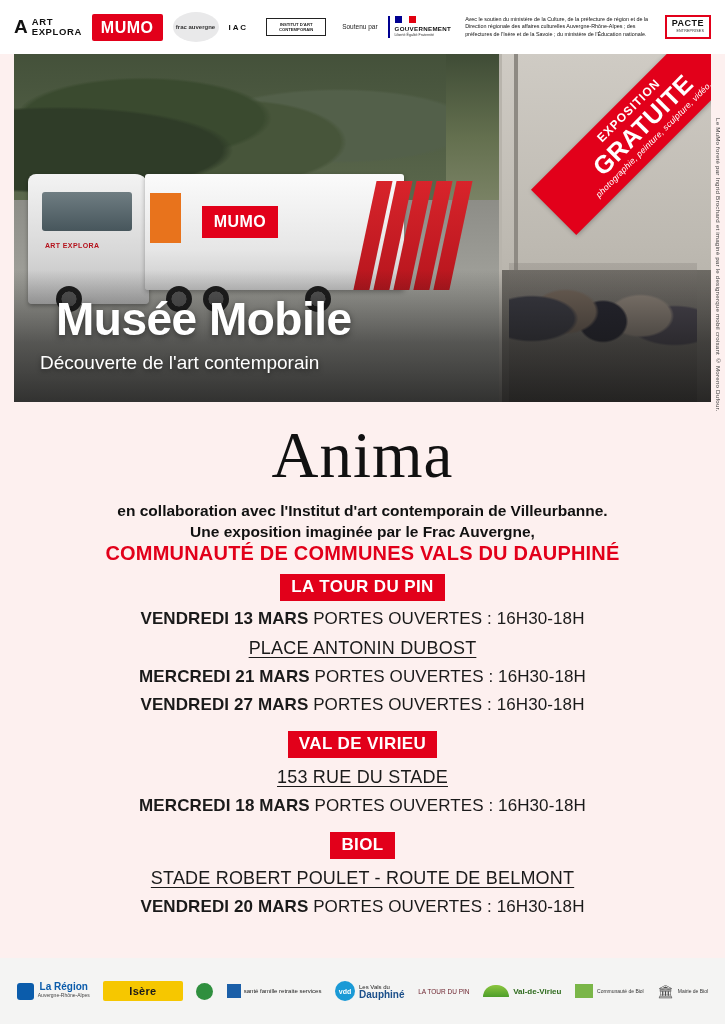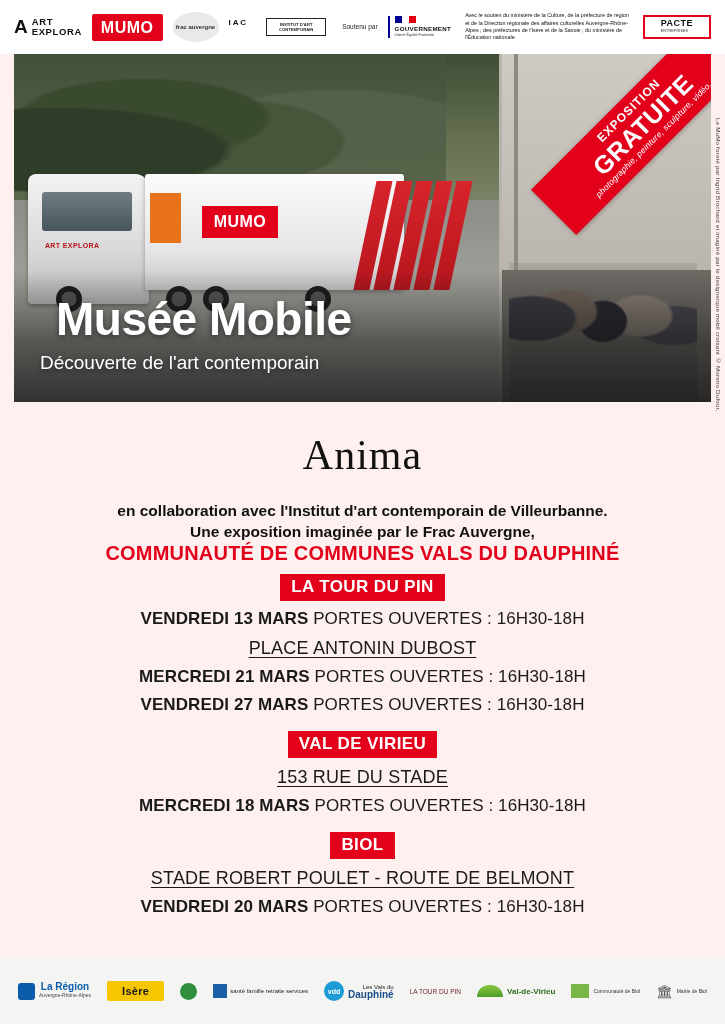--- a/index.html
+++ b/index.html
@@ -68,21 +68,21 @@
     font-size: 6px;
     display: flex;
     align-items: center;
     justify-content: center;
     text-align: center;
     line-height: 7px;
     font-weight: bold;
   }
   .logo-iac {
     display: flex;
-    align-items: flex-start;
+    align-items: center;
     gap: 20px;
   }
   .logo-iac .letters {
     font-size: 8px;
     line-height: 9px;
     color: #111;
     font-weight: bold;
     text-align: center;
   }
   .logo-iac .box {
@@ -130,22 +130,22 @@
   }
   .ministry-text {
     font-size: 5.4px;
     line-height: 7.3px;
     color: #111;
     flex: 1;
     margin-left: 4px;
   }
   .logo-pacte {
     border: 2px solid #e2001a;
-    padding: 2px 16px;
-    text-align: left;
+    padding: 2px 5px;
+    text-align: right;
     line-height: 8px;
   }
   .logo-pacte .t1 { font-size: 9px; font-weight: bold; color: #111; letter-spacing: .5px;}
   .logo-pacte .t2 { font-size: 3.6px; color: #222; letter-spacing: .2px; }
 
   
   .hero {
     position: relative;
     height: 348px;
     margin: 0 14px;
@@ -301,21 +301,21 @@
 
   
   .body-area {
     flex: 1;
     padding: 0 18px;
     text-align: center;
     position: relative;
   }
   .anima {
     font-family: "Liberation Serif", serif;
-    font-size: 42px;
+    font-size: 65px;
     color: #111;
     margin-top: 20px;
     line-height: 66px;
     letter-spacing: 1px;
   }
   .intro {
     font-size: 15.5px;
     font-weight: bold;
     color: #111;
     line-height: 21px;
@@ -374,30 +374,30 @@
     gap: 4px;
   }
   .flogo .badge {
     width: 17px; height: 17px; border-radius: 3px; flex: none;
   }
   .f-region .badge { background: #0b5cab; }
   .f-region .t1 { font-size: 10px; font-weight: bold; color: #0b5cab; }
   .f-region .t2 { font-size: 5px; color: #444; }
   .f-isere {
     background: #f6c700; color: #1a1a1a; font-size: 11px; font-weight: bold;
-    padding: 4px 15px; border-radius: 2px; letter-spacing: .3px;
+    padding: 4px 26px; border-radius: 2px; letter-spacing: .3px;
   }
   .f-green .badge { background: #2f8f3e; border-radius: 50%; }
   .f-sante { font-size: 6px; line-height: 7px; color: #222; text-align: left; }
   .f-sante .bar { width: 14px; height: 14px; background: #1b5fa8; display:inline-block; vertical-align: middle; margin-right: 3px;}
   .f-vdd .circ {
     width: 20px; height: 20px; border-radius: 50%; background: #1b9ad6; color: #fff;
     font-size: 7px; display: flex; align-items: center; justify-content: center; font-weight: bold;
   }
-  .f-vdd .txt { font-size: 6px; color: #222; line-height: 7px; text-align: right; }
+  .f-vdd .txt { font-size: 6px; color: #222; line-height: 7px; text-align: left; }
   .f-vdd .txt b { font-size: 10px; color: #1b4f8a; }
   .f-latour { font-size: 6.5px; color: #6a1f2a; line-height: 7px; }
   .f-val .hill {
     width: 26px; height: 12px; background: linear-gradient(#8cc63f, #4d9e2a);
     border-radius: 12px 12px 0 0;
   }
   .f-val .txt { font-size: 8px; color: #2d6a1c; font-weight: bold; }
   .f-cdb .sq { width: 18px; height: 14px; background: #7ab648; }
   .f-cdb .txt { font-size: 5px; color: #333; line-height: 6px; }
   .f-biol .ic { font-size: 13px; color: #4a4a4a; }

